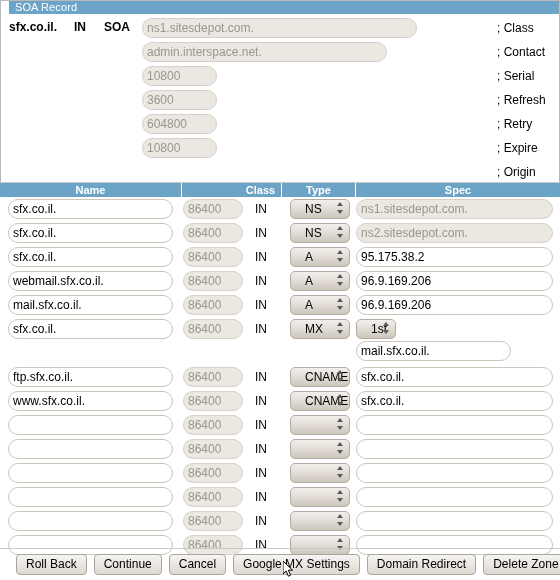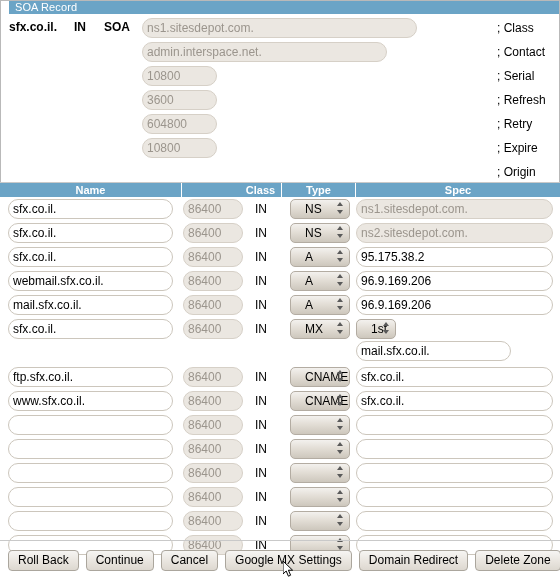--- a/index.html
+++ b/index.html
@@ -179,26 +179,26 @@
   .sel .arrows i.dn {
     border-top: 4px solid #5a5a5a;
   }
 
   
   .footer {
     position: absolute;
     left: 0;
     bottom: 0;
     width: 560px;
-    height: 40px;
+    height: 32px;
     border-top: 1px solid #c9c9c9;
     box-sizing: border-box;
     display: flex;
     align-items: center;
-    padding: 0 8px;
+    padding: 0 16px;
   }
   .btn {
     box-sizing: border-box;
     height: 21px;
     line-height: 19px;
     padding: 0 9px;
     margin-right: 7px;
     font-family: "Liberation Sans", sans-serif;
     font-size: 12px;
     color: #000;

